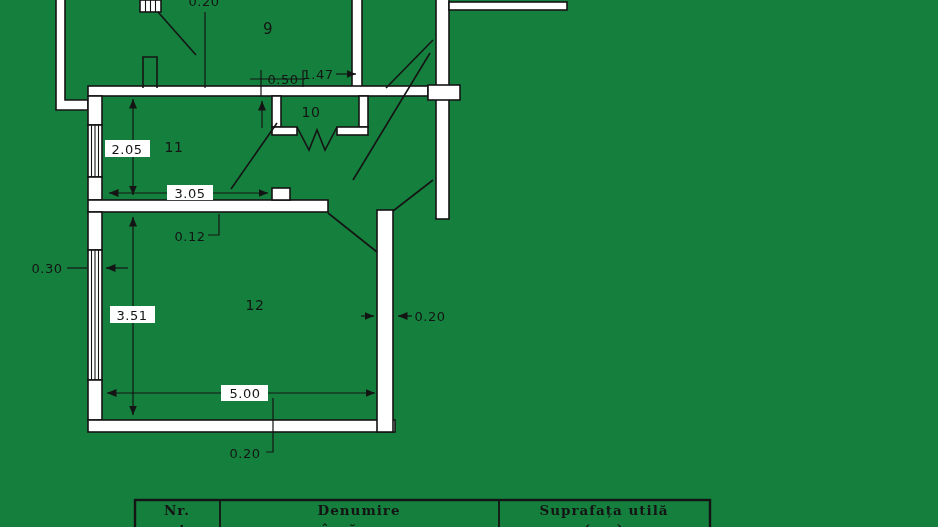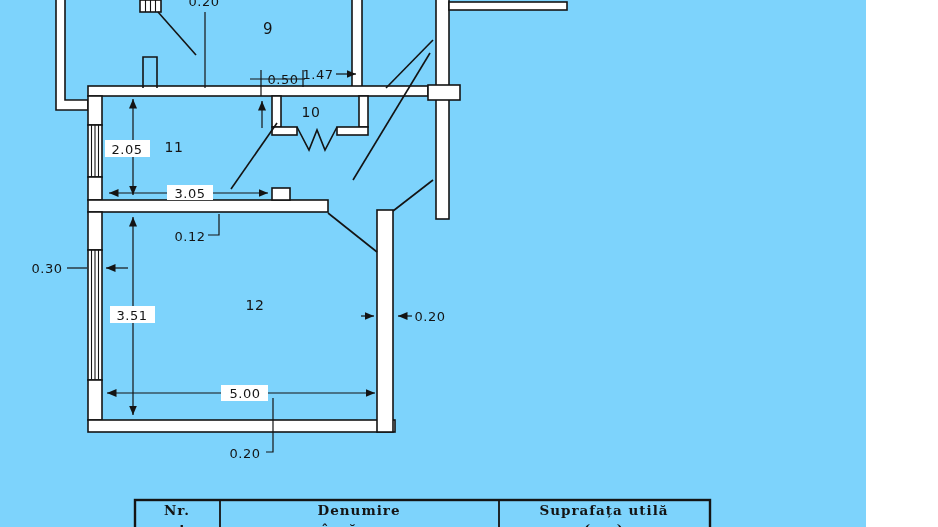--- a/index.html
+++ b/index.html
@@ -1,16 +1,16 @@
 <!DOCTYPE html>
 <html><head>
 <meta charset="utf-8">
 <style>
   html,body{margin:0;padding:0;background:#ffffff;}
-  .canvas{position:relative;width:866px;height:527px;background:#7dd3fc;overflow:hidden;}
+  .canvas{position:relative;width:938px;height:527px;background:#15803d;overflow:hidden;}
   svg{display:block;}
   .wall{fill:#ffffff;stroke:#141414;stroke-width:1.6;}
   .wline{fill:none;stroke:#141414;stroke-width:1.6;}
   .hatch{fill:none;stroke:#141414;stroke-width:1.1;}
   .dim{fill:none;stroke:#141414;stroke-width:1.2;}
   .dimtxt{font-family:"DejaVu Sans",sans-serif;font-size:13px;fill:#141414;letter-spacing:0.5px;}
   .roomtxt{font-family:"DejaVu Sans",sans-serif;font-size:14px;fill:#141414;letter-spacing:0.5px;}
   .lblbg{fill:#ffffff;}
   .tborder{fill:none;stroke:#141414;stroke-width:2.4;}
   .tline{fill:none;stroke:#141414;stroke-width:1.8;}

